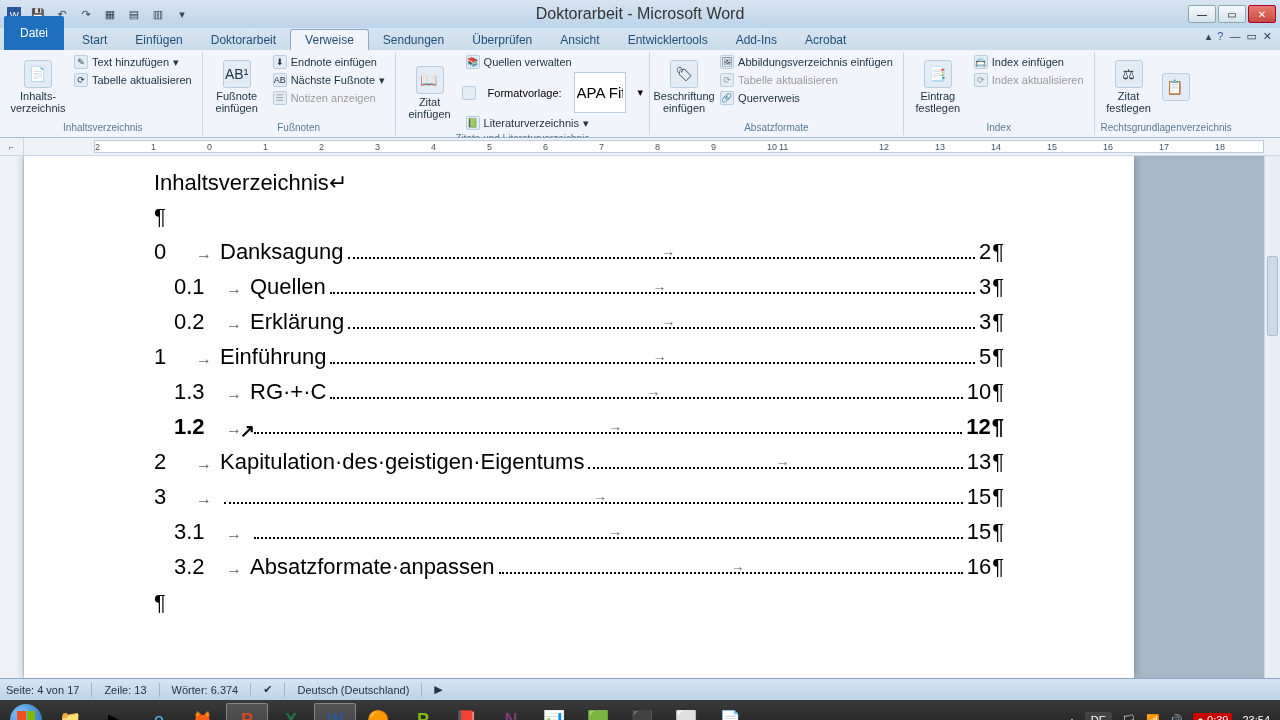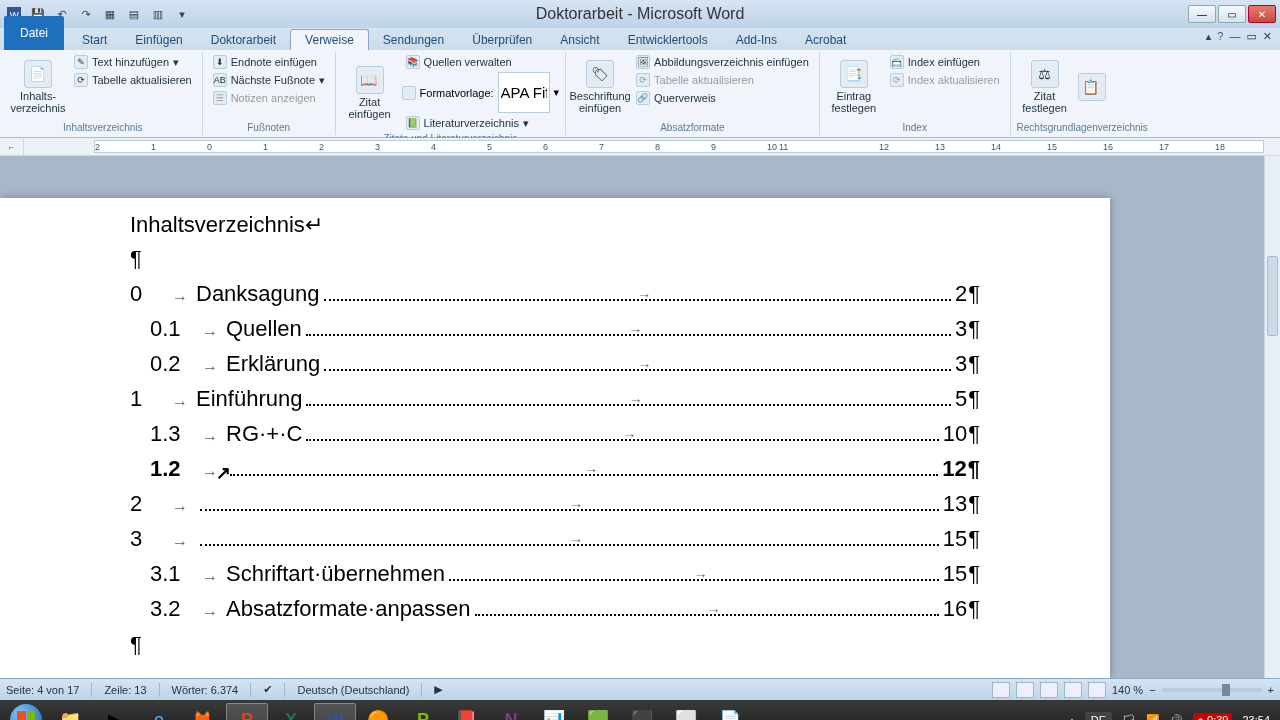--- a/index.html
+++ b/index.html
@@ -27,31 +27,31 @@
 .ribbon { height: 88px; background: #f1f5fb; border-bottom: 1px solid #a8bdd4; display: flex; padding: 2px 4px; }
 .rgroup { border-right: 1px solid #c9d8e8; padding: 2px 6px; display: flex; flex-direction: column; justify-content: space-between; position: relative; }
 .rgroup-label { font-size: 10px; color: #5a7a9a; text-align: center; padding-top: 2px; }
 .rgroup-body { display: flex; gap: 4px; flex: 1; }
 .rbigbtn { display: flex; flex-direction: column; align-items: center; justify-content: center; width: 56px; font-size: 11px; color: #234; text-align: center; cursor: pointer; gap: 2px; padding: 2px; }
 .rbigbtn .ico { width: 28px; height: 28px; background: #e3ecf5; border: 1px solid #b8cde0; border-radius: 3px; display: flex; align-items: center; justify-content: center; font-size: 14px; }
 .rsmallcol { display: flex; flex-direction: column; gap: 2px; justify-content: flex-start; }
 .rsmall { display: flex; align-items: center; gap: 4px; font-size: 11px; color: #234; cursor: pointer; padding: 1px 4px; white-space: nowrap; }
 .rsmall.disabled { color: #999; }
 .rsmall .ico { width: 14px; height: 14px; background: #e3ecf5; border: 1px solid #b8cde0; border-radius: 2px; font-size: 9px; display: flex; align-items: center; justify-content: center; }
-.rselect { font-size: 11px; display: flex; align-items: center; gap: 4px; }
+.rselect { font-size: 11px; display: flex; align-items: center; gap: 12px; }
 .rselect input { width: 52px; font-size: 15px; border: 1px solid #b8cde0; padding: 11px 2px; }
 
 
 .ruler-area { height: 18px; background: #eef2f7; display: flex; border-bottom: 1px solid #c9d8e8; position: relative; }
 .ruler-corner { width: 24px; background: #eef2f7; border-right: 1px solid #c9d8e8; font-size: 9px; display: flex; align-items: center; justify-content: center; color: #567; }
 .ruler { flex: 1; position: relative; background: #fff; margin: 2px 16px 2px 70px; border: 1px solid #bcd; font-size: 9px; color: #456; overflow: hidden; }
 .ruler span { position: absolute; top: 1px; }
 
 
-.docarea { height: 522px; background: #8aa4bd; background: #a8b8c8; display: flex; justify-content: flex-end; overflow: hidden; position: relative; flex-direction: column; }
+.docarea { height: 522px; background: #8aa4bd; background: #a8b8c8; display: flex; justify-content: flex-start; overflow: hidden; position: relative; }
 .vruler { width: 24px; background: #eef2f7; border-right: 1px solid #c9d8e8; }
 .page { width: 1110px; background: #fff; box-shadow: 0 0 8px rgba(0,0,0,0.3); margin-top: 0; padding: 14px 130px 20px 130px; font-family: "Times New Roman", serif; font-size: 22px; color: #000; position: relative; }
 .doc-title { font-size: 22px; margin-bottom: 8px; }
 .pilcrow { font-size: 22px; }
 .toc-entry { display: flex; align-items: baseline; margin: 9px 0; font-size: 22px; position: relative; }
 .toc-entry.sub { padding-left: 20px; }
 .toc-num { width: 34px; }
 .toc-entry.sub .toc-num { width: 44px; }
 .toc-arrow { margin: 0 8px; color: #666; font-size: 16px; }
 .toc-text { }
@@ -147,20 +147,25 @@
             <div class="ico">⟳</div>
             <span>Tabelle aktualisieren</span>
           </div>
       </div>
     </div>
     <div class="rgroup-label">Inhaltsverzeichnis</div>
   </div>
 
   <div class="rgroup">
     <div class="rgroup-body">
+      <div class="rbigbtn">
+          <div class="ico">AB¹</div>
+          <span>Fußnote
+einfügen</span>
+        </div>
       <div class="rsmallcol">
         <div class="rsmall">
             <div class="ico">⬇</div>
             <span>Endnote einfügen</span>
           </div>
         <div class="rsmall"><div class="ico">AB</div><span>Nächste Fußnote</span> ▾</div>
         <div class="rsmall disabled">
             <div class="ico">☰</div>
             <span>Notizen anzeigen</span>
           </div>
@@ -326,35 +331,35 @@
           <span class="toc-num">1.2</span>
     <span class="toc-arrow">→</span>
     <span class="toc-dots"></span>
     <span class="toc-page">12</span>
     <span class="toc-pil">¶</span>
           <div class="cursor" style="left: 86px; top: 6px; transform: scaleX(-1);">↖</div>
         </div>
         <div class="toc-entry">
           <span class="toc-num">2</span>
     <span class="toc-arrow">→</span>
+    <span class="toc-text">Kapitulation·des·geistigen·Eigentums</span>
     <span class="toc-dots"></span>
     <span class="toc-page">13</span>
     <span class="toc-pil">¶</span>
         </div>
         <div class="toc-entry">
           <span class="toc-num">3</span>
     <span class="toc-arrow">→</span>
     <span class="toc-dots"></span>
     <span class="toc-page">15</span>
     <span class="toc-pil">¶</span>
         </div>
         <div class="toc-entry sub">
           <span class="toc-num">3.1</span>
     <span class="toc-arrow">→</span>
-    <span class="toc-text">Schriftart·übernehmen</span>
     <span class="toc-dots"></span>
     <span class="toc-page">15</span>
     <span class="toc-pil">¶</span>
         </div>
         <div class="toc-entry sub">
           <span class="toc-num">3.2</span>
     <span class="toc-arrow">→</span>
     <span class="toc-text">Absatzformate·anpassen</span>
     <span class="toc-dots"></span>
     <span class="toc-page">16</span>
@@ -373,33 +378,20 @@
     <div class="sep"></div>
   <span>Zeile: 13</span>
     <div class="sep"></div>
   <span>Wörter: 6.374</span>
     <div class="sep"></div>
   <span>✔</span>
     <div class="sep"></div>
   <span>Deutsch (Deutschland)</span>
     <div class="sep"></div>
   <span>▶</span>
-  <div class="status-right">
-    <div class="viewbtn"></div>
-    <div class="viewbtn"></div>
-    <div class="viewbtn"></div>
-    <div class="viewbtn"></div>
-    <div class="viewbtn"></div>
-    <span>140 %</span>
-    <span>−</span>
-    <div class="zoom-slider">
-        <div class="zthumb"></div>
-      </div>
-    <span>+</span>
-  </div>
 </div>
 
 <div class="taskbar">
   <div class="startbtn">
       <div class="startorb">
         <div></div>
         <div></div>
       </div>
     </div>
   <div class="taskbtn">📁</div>

